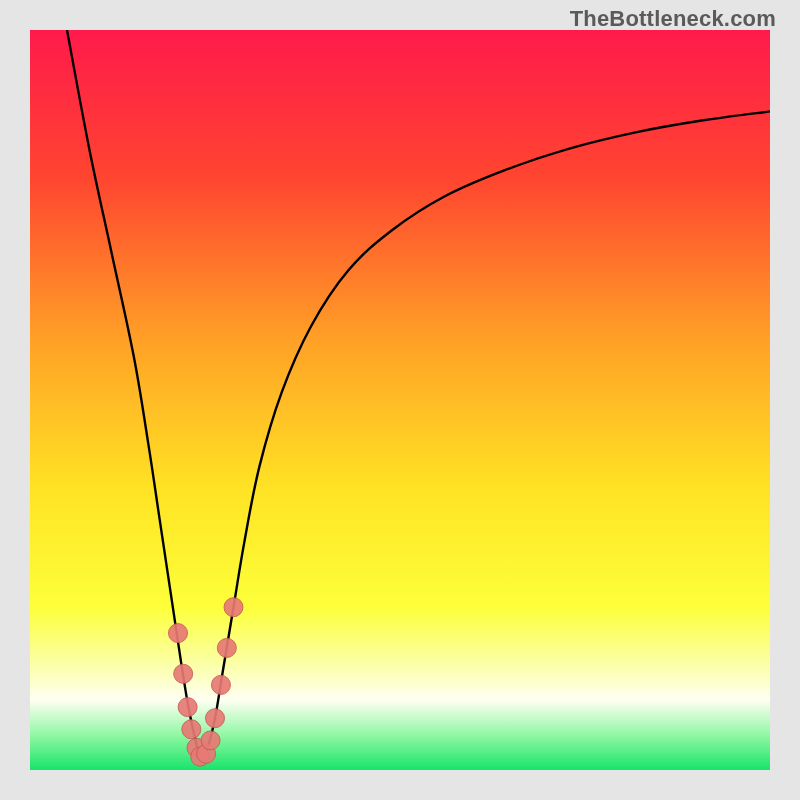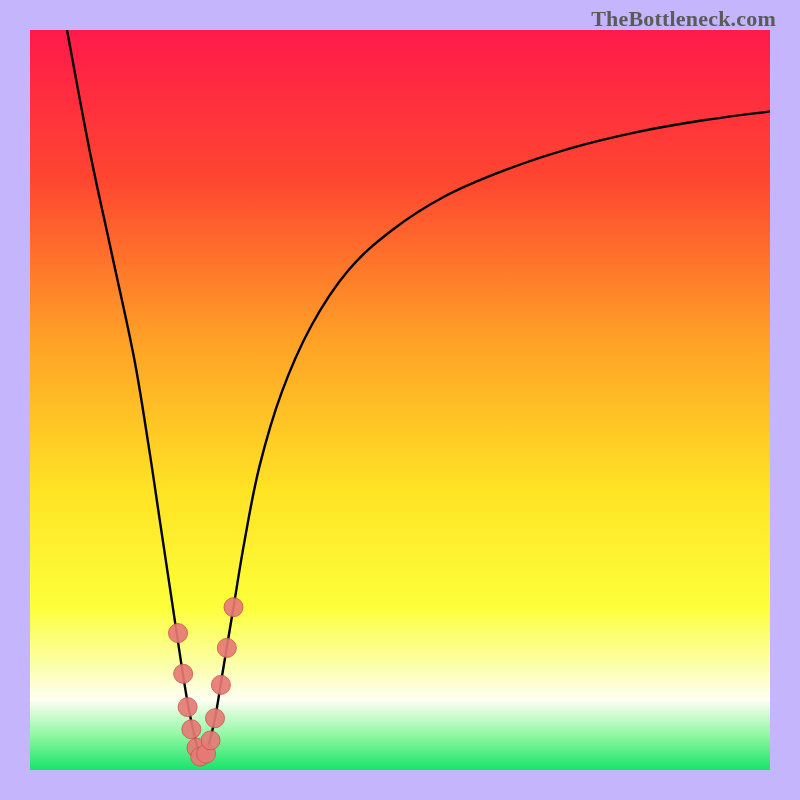--- a/index.html
+++ b/index.html
@@ -7,22 +7,21 @@
     padding: 0;
     width: 800px;
     height: 800px;
     overflow: hidden;
     background: #000;
     font-family: Arial, Helvetica, sans-serif;
   }
   .frame {
     position: absolute;
     inset: 0;
-    background: #c4b5fd;
-    font-family: Liberation Serif, serif;
+    background: #e5e5e5;
   }
   .plot {
     position: absolute;
     left: 30px;
     top: 30px;
     width: 740px;
     height: 740px;
     overflow: hidden;
   }
   .watermark {

